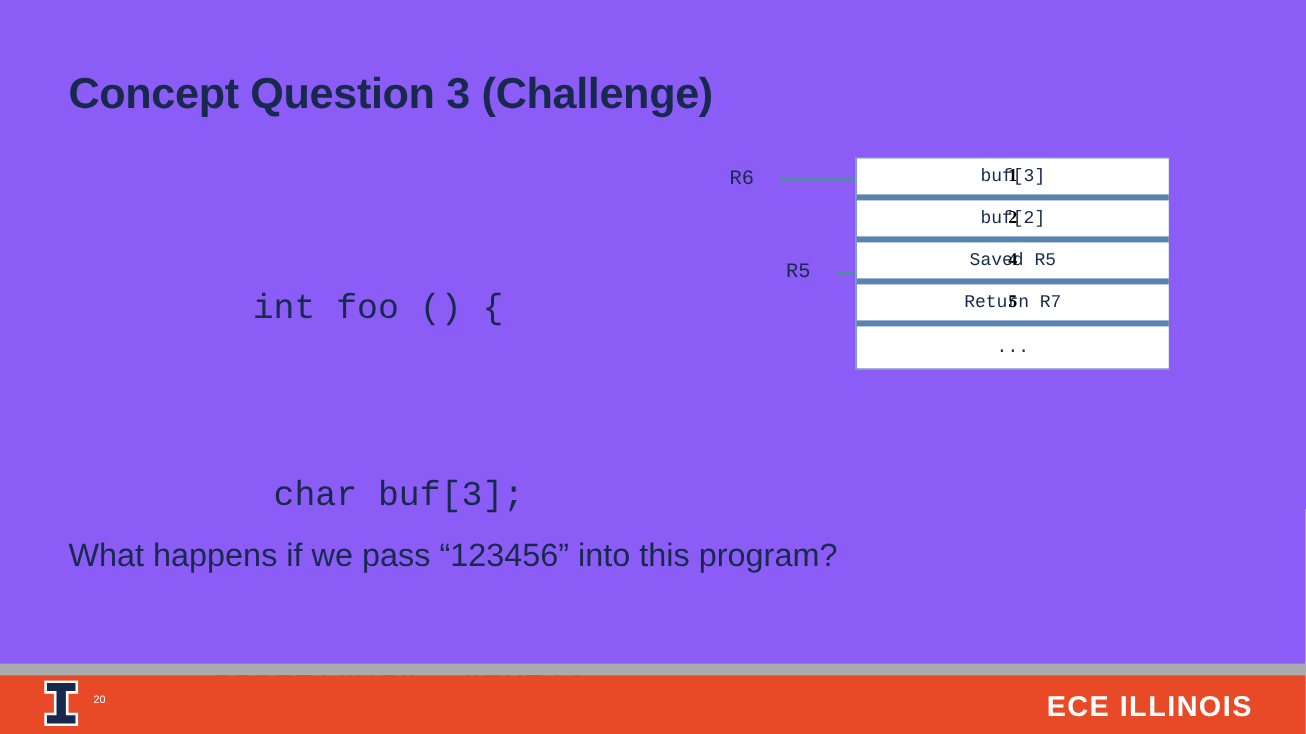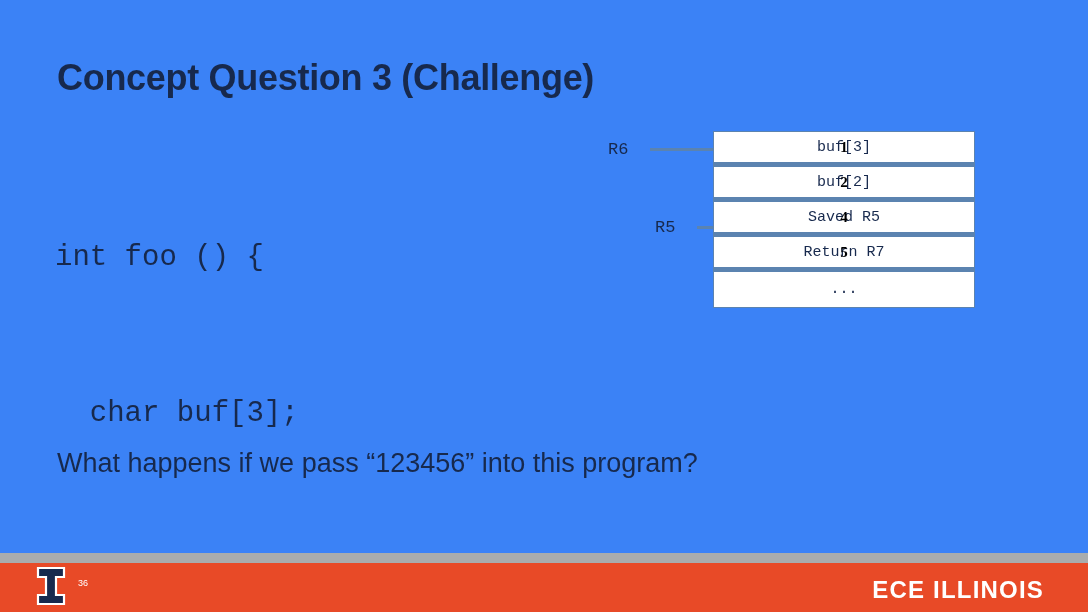--- a/index.html
+++ b/index.html
@@ -12,21 +12,21 @@
     background: #ffffff;
     font-family: "Liberation Sans", sans-serif;
     overflow: hidden;
     position: relative;
   }
   .slide {
     position: absolute;
     left: 0; top: 0;
     width: 1088px;
     height: 612px;
-    background: #3b82f6;
+    background: #8b5cf6;
   }
 
   
   .slide-title {
     position: absolute;
     left: 57px;
     top: 58px;
     width: 960px;
     font-size: 36px;
     font-weight: bold;
@@ -41,21 +41,21 @@
     position: absolute;
     left: 55px;
     top: 128px;
     width: 520px;
     font-family: "Liberation Mono", "DejaVu Sans Mono", monospace;
     font-size: 29px;
     color: #17294d;
     line-height: 52px;
     white-space: pre;
   }
-  .code-line { white-space: pre; }
+  .code-line { white-space: pre; text-align: center; }
 
   
   .stack-wrap {
     position: absolute;
     left: 600px;
     top: 128px;
     width: 380px;
     height: 250px;
   }
   .stack-table {
@@ -239,17 +239,17 @@
 
   <div class="footer-gray"></div>
   <div class="footer-bar"></div>
 
   <div class="block-i">
     <svg width="30" height="38" viewBox="0 0 30 38" xmlns="http://www.w3.org/2000/svg">
       <path d="M2 1 L28 1 L28 10 L20 10 L20 28 L28 28 L28 37 L2 37 L2 28 L10 28 L10 10 L2 10 Z" fill="#17294d" stroke="#ffffff" stroke-width="2.2" stroke-linejoin="miter"></path>
     </svg>
   </div>
 
-  <div class="page-num">36</div>
+  <div class="page-num">20</div>
 
   <div class="ece-illinois">ECE ILLINOIS</div>
 
 </div>
 
 </body></html>

